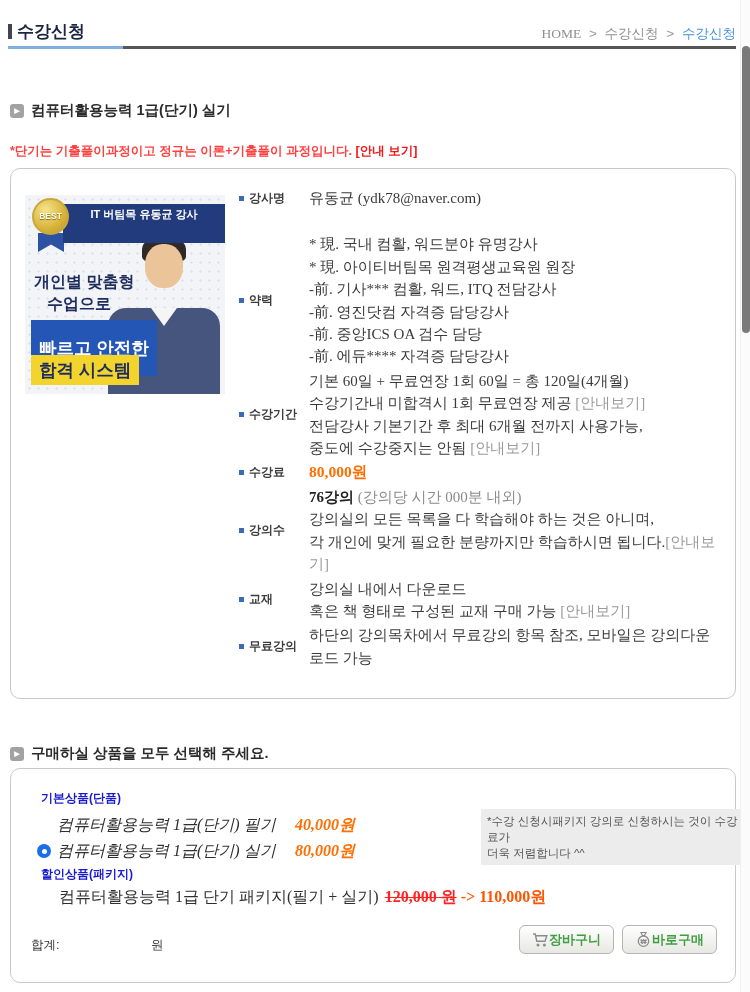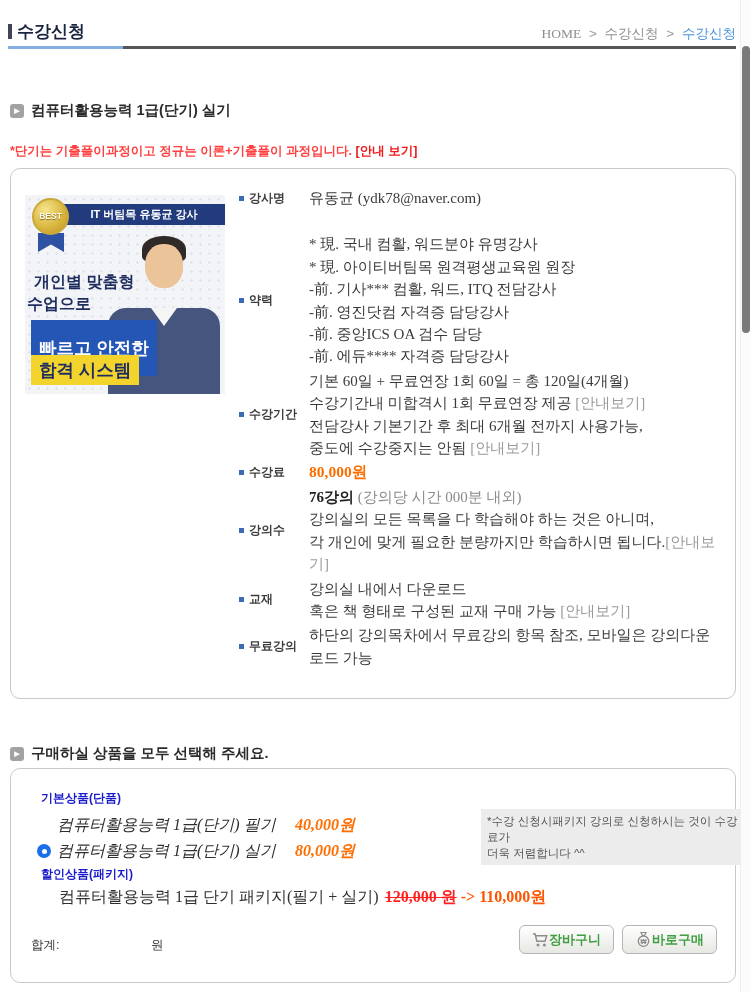--- a/index.html
+++ b/index.html
@@ -36,21 +36,21 @@
   
   .info-box { position:absolute; top:168px; left:10px; width:726px; height:531px;
               border:1px solid #c9c9c9; border-radius:10px; background:#fff;
               display:flex; gap:14px; padding:18px 12px 0 14px; }
 
   
   .promo { position:relative; flex:none; width:200px; height:199px; margin-top:8px;
            background-color:#f3f4f7; overflow:hidden;
            background-image:radial-gradient(circle,#dfe3ea 1.2px, transparent 1.4px);
            background-size:9px 9px; }
-  .promo-banner { position:absolute; left:38px; right:0; top:9px; height:21px; z-index:2;
+  .promo-banner { position:absolute; left:38px; right:0; top:9px; height:39px; z-index:2;
                   background:#223b7d; color:#fff; font-weight:bold; font-size:11px;
                   line-height:21px; text-align:center; }
   .badge { position:absolute; left:7px; top:3px; z-index:3; width:37px; height:37px;
            border-radius:50%; border:2px solid #c9a93c;
            background:radial-gradient(circle at 35% 30%, #f6e48c, #d8b33a 60%, #bb962f);
            color:#fffbe8; font-size:8.5px; font-weight:bold; text-align:center;
            line-height:33px; text-shadow:0 1px 1px #8a6d1d; }
   .ribbon { position:absolute; left:13px; top:38px; z-index:2; width:26px; height:19px;
             background:#2d51a3;
             clip-path:polygon(0 0,100% 0,100% 100%,50% 60%,0 100%); }
@@ -58,21 +58,21 @@
   .hair  { position:absolute; left:37px; top:0;  width:44px; height:26px;
            background:#2f2a28; border-radius:50% 50% 20% 20%; }
   .face  { position:absolute; left:40px; top:8px; width:38px; height:44px;
            background:#ecc49a; border-radius:46%; }
   .suit  { position:absolute; left:3px; bottom:0; width:112px; height:86px;
            background:#46557e; border-radius:18px 18px 0 0; }
   .shirt { position:absolute; left:46px; bottom:68px; width:26px; height:18px;
            background:#f5f5f5; clip-path:polygon(0 0,100% 0,50% 100%); }
   .p-line1 { position:absolute; left:9px; top:77px;  z-index:3;
              font-size:16px; font-weight:bold; color:#1e2d5e; }
-  .p-line2 { position:absolute; left:2px; top:99px;  z-index:3;
+  .p-line2 { position:absolute; left:22px; top:99px;  z-index:3;
              font-size:16px; font-weight:bold; color:#1e2d5e;text-align:center; }
   .p-high1 { position:absolute; left:6px; top:125px; z-index:3; background:#2456b5;
              color:#fff; font-size:17.5px; font-weight:bold; padding:16px 8px; }
   .p-high2 { position:absolute; left:6px; top:160px; z-index:3; background:#f3d42c;
              color:#1e2d5e; font-size:17.5px; font-weight:bold; padding:3px 8px; }
 
   
   .details { flex:1; padding-top:0; }
   .drow { display:flex; align-items:center; margin-bottom:2px; }
   .drow.gap-after { margin-bottom:24px; }

